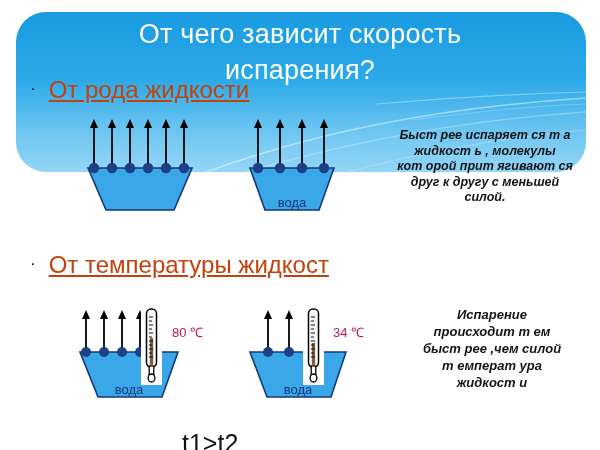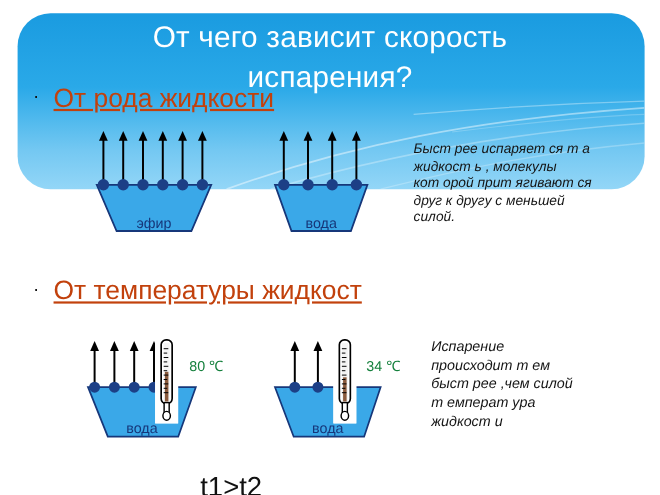--- a/index.html
+++ b/index.html
@@ -89,35 +89,35 @@
     white-space: nowrap;
   }
 
   
   .thermo {
     position: absolute;
     background: #ffffff;
   }
   .temp-label {
     position: absolute;
-    color: #15803d;
+    color: #be185d;
     font-size: 13px;
     line-height: 14px;
     white-space: nowrap;
   }
 
   
   .note {
     position: absolute;
     color: #141414;
     font-style: italic;
-    font-weight: normal;
+    font-weight: bold;
     font-size: 12.5px;
     line-height: 15.5px;
-    text-align: left;
+    text-align: center;
     white-space: pre-line;
   }
   #note1 { left: 376px; top: 128px; width: 218px; }
   #note2 { left: 392px; top: 306px; width: 200px; font-size: 13px; line-height: 17px; }
 
   
   #compare {
     position: absolute;
     left: 182px;
     top: 409px;
@@ -175,21 +175,20 @@
 
       <g fill="#1c3f86">
         <circle cx="8" cy="56" r="5.2"></circle>
         <circle cx="26" cy="56" r="5.2"></circle>
         <circle cx="44" cy="56" r="5.2"></circle>
         <circle cx="62" cy="56" r="5.2"></circle>
         <circle cx="80" cy="56" r="5.2"></circle>
         <circle cx="98" cy="56" r="5.2"></circle>
       </g>
     </svg>
-    <div class="vessel-label" style="left:0; top:84px; width:108px;">эфир</div>
   </div>
 
   <div class="vessel-group" style="left:247px; top:112px; width:90px; height:105px;">
     <svg width="90" height="105">
       <g stroke="#000000" stroke-width="1.8" fill="none">
         <line x1="11" y1="56" x2="11" y2="14"></line>
         <line x1="33" y1="56" x2="33" y2="14"></line>
         <line x1="55" y1="56" x2="55" y2="14"></line>
         <line x1="77" y1="56" x2="77" y2="14"></line>
       </g>

